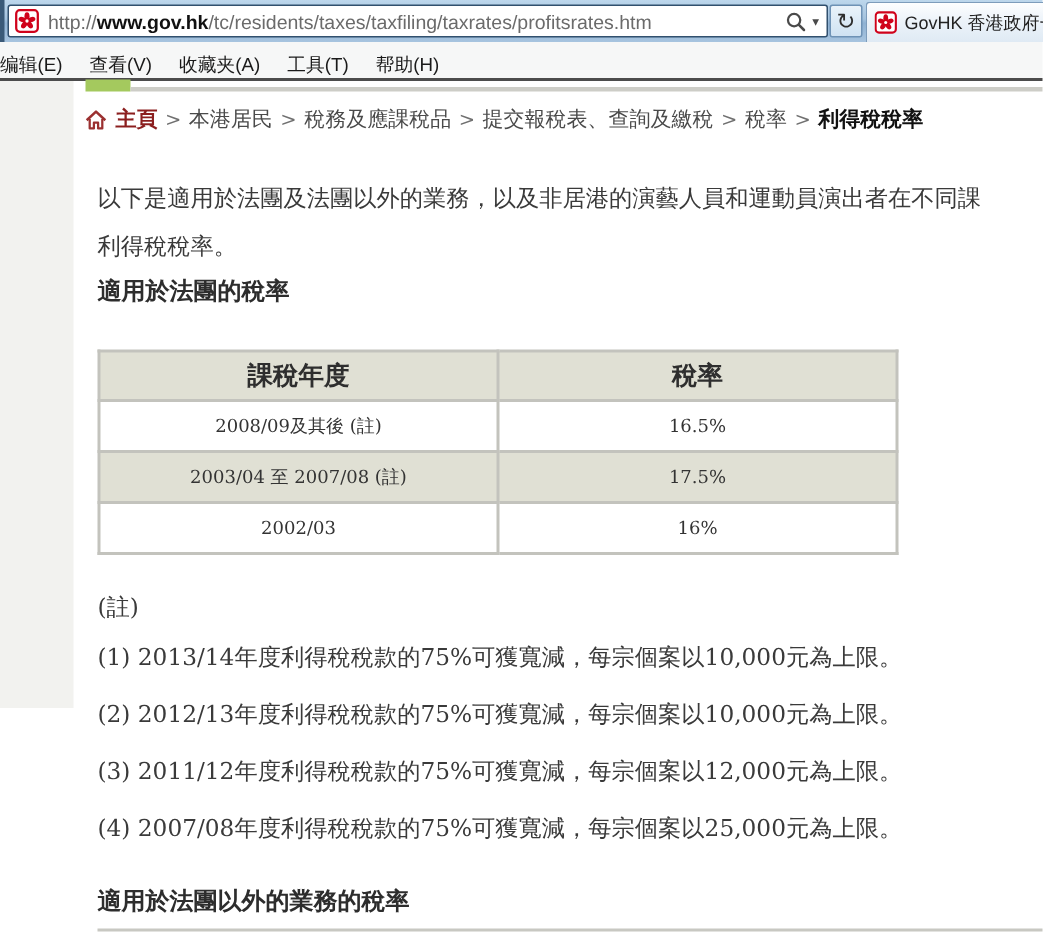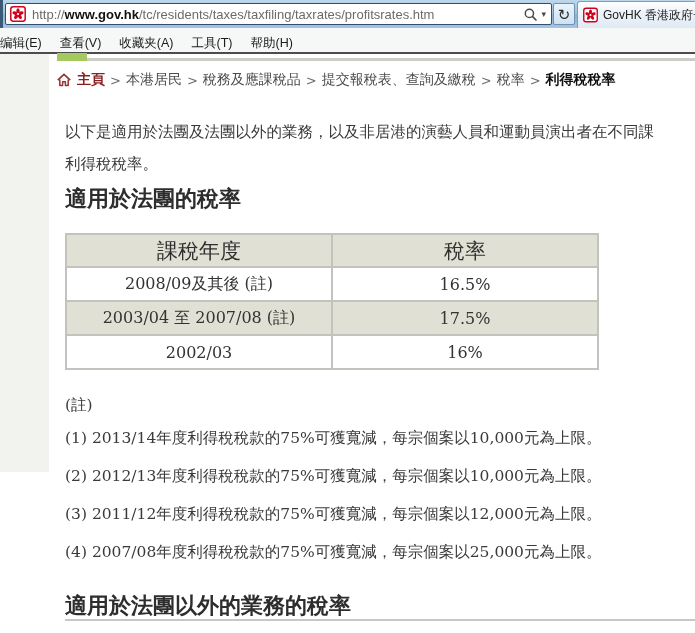--- a/index.html
+++ b/index.html
@@ -50,31 +50,31 @@
   .breadcrumb { position:absolute; left:56px; top:17px; display:flex; align-items:center;
                 gap:5px; font-size:14px; color:#4a4a4a; white-space:nowrap;
                 font-family:"DejaVu Serif","Liberation Serif",serif; }
   .bc-home { color:#8b1e1e; font-weight:bold; }
   .bc-sep { color:#707070; font-size:13px; }
   .bc-current { color:#111; font-weight:bold; }
 
   .intro { position:absolute; left:65px; top:62px; font-size:15.5px; color:#3a3a3a;
            line-height:32px; white-space:nowrap; }
 
-  .sec-heading { position:absolute; left:65px; font-size:22px; font-weight:bold;
+  .sec-heading { position:absolute; left:65px; font-size:16px; font-weight:bold;
                  color:#2d2d2d; white-space:nowrap; }
   .sec1 { top:130px; }
   .sec2 { top:537px; }
 
   table.rates { position:absolute; left:65px; top:179px; width:534px;
                 border-collapse:collapse; text-align:center;
                 font-family:"DejaVu Serif","Liberation Serif",serif; }
-  table.rates th { height:33px; background:#e0e0d4; font-weight:normal; font-size:21px;
+  table.rates th { height:33px; background:#e0e0d4; font-weight:bold; font-size:17px;
                    color:#2e2e2e; border:2px solid #c3c3bd; width:50%; }
-  table.rates td { height:34px; background:#fff; font-size:16px; color:#333;
+  table.rates td { height:34px; background:#fff; font-size:12px; color:#333;
                    border:2px solid #c3c3bd; }
   table.rates tr.alt td { background:#e0e0d4; }
 
   .note { position:absolute; left:65px; font-size:15.5px; color:#3a3a3a; white-space:nowrap; }
   .note-label { top:341px; }
   .note-0 { top:374px; }
   .note-1 { top:412px; }
   .note-2 { top:450px; }
   .note-3 { top:488px; }
 

